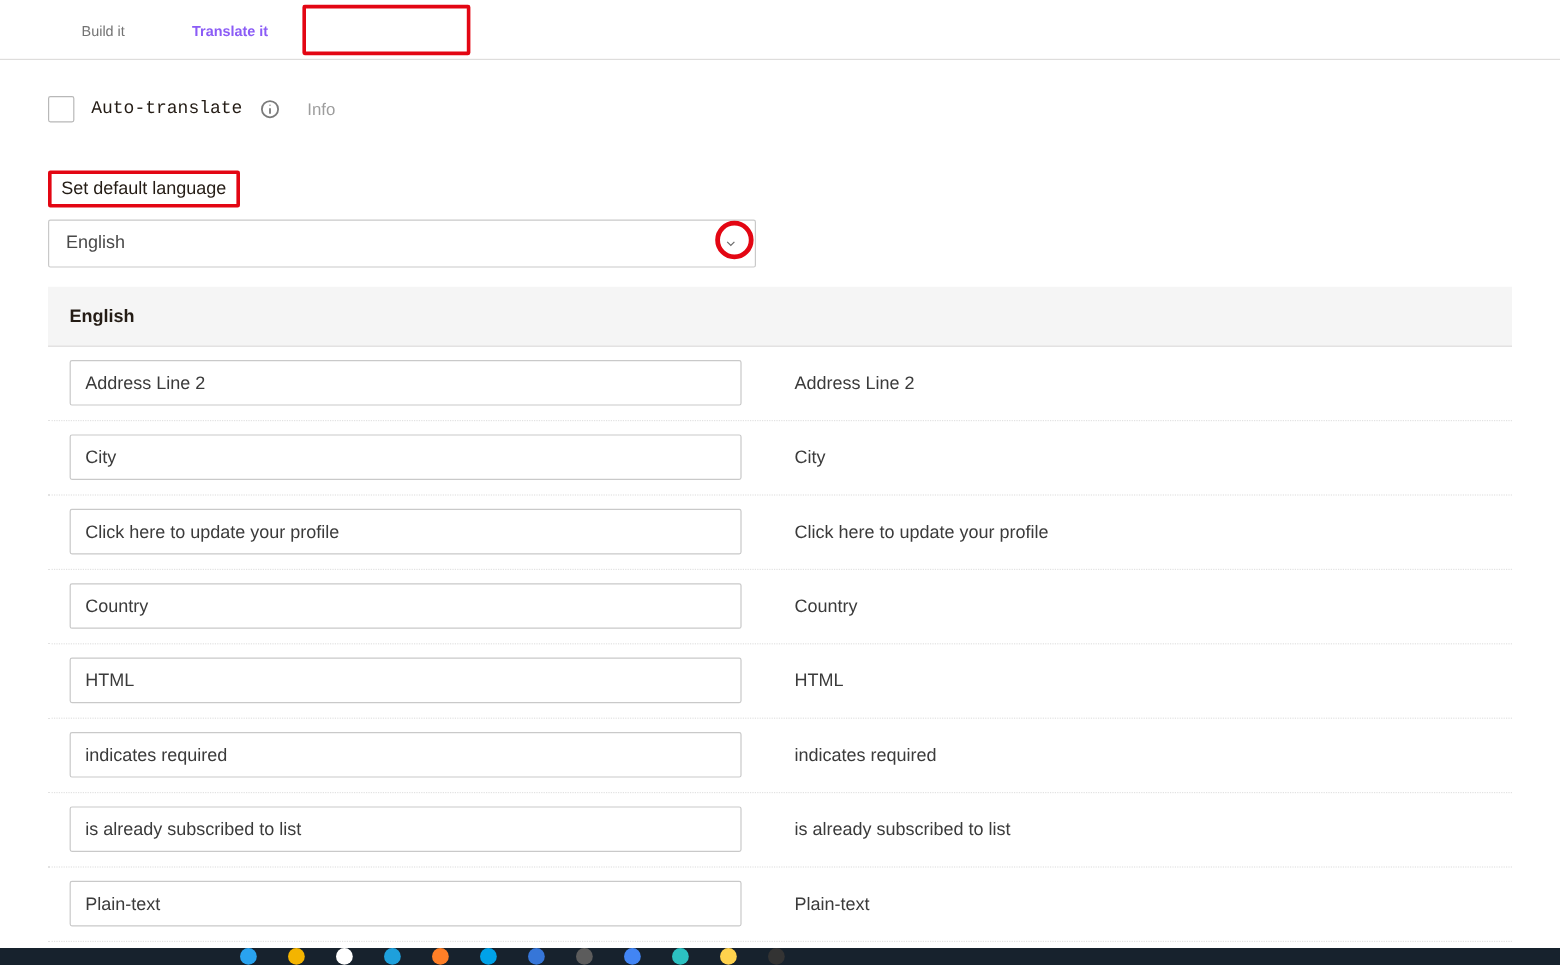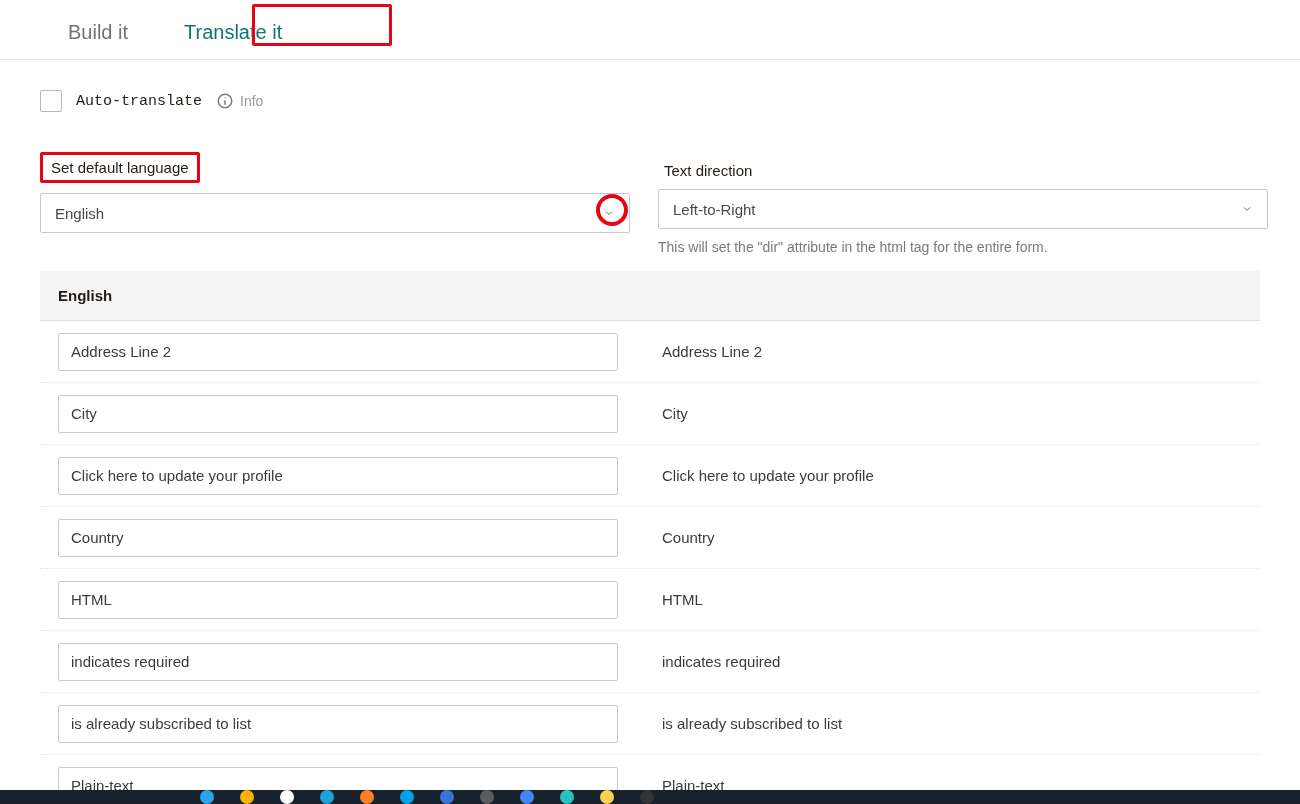--- a/index.html
+++ b/index.html
@@ -3,36 +3,36 @@
 <meta charset="utf-8">
 <style>
   * { box-sizing: border-box; margin: 0; padding: 0; }
   html, body { width: 1300px; height: 804px; font-family: "Helvetica Neue", Arial, sans-serif; background:#fff; color:#241c15; }
   .page { padding: 0; }
   .tabs {
     display:flex; align-items:flex-end; gap: 0; padding: 5px 40px 0 40px;
     border-bottom:1px solid #dedddc;
   }
   .tab {
-    padding: 14px 28px 14px 28px; font-size:20px; color:#737373; cursor:pointer;
+    padding: 14px 28px 14px 28px; font-size:12px; color:#737373; cursor:pointer;
     position:relative; line-height:1.3;
   }
-  .tab.active { color:#0f766e; font-weight:400; }
+  .tab.active { color:#8b5cf6; font-weight:700; }
   .tab-highlight {
     position:absolute; border:3px solid #e30613; border-radius:2px;
     pointer-events:none;
   }
   .tab-highlight.translate { top:4px; left:252px; width:140px; height:42px; }
   .section { padding: 14px 40px 0 40px; }
   .auto-row { display:flex; align-items:center; gap:14px; padding: 16px 0; }
   .checkbox {
     width:22px; height:22px; border:1px solid #b8b8b8; border-radius:2px; background:#fff; cursor:pointer;
   }
   .auto-label { font-size:15px; color:#241c15; font-weight:500;font-family:Liberation Mono, monospace; }
-  .info-group { display:flex; align-items:center; gap:6px; }
+  .info-group { display:flex; align-items:center; gap:22px; }
   .info-icon {
     width:18px; height:18px; display:inline-flex; align-items:center; justify-content:center;
   }
   .info-icon svg { width:18px; height:18px; stroke:#7b7b7b; }
   .info-text { font-size:14px; color:#9d9d9d; }
   .controls { display:flex; gap:28px; padding: 24px 32px 10px 40px; position:relative; }
   .col-left { flex: 0 0 590px; position:relative; }
   .col-right { flex: 1; }
   .field-label { font-size:15px; font-weight:500; color:#241c15; display:inline-block; padding:6px 8px 6px 6px; }
   .field-label.boxed { border:3px solid #e30613; border-radius:2px; padding:4px 8px; margin-bottom:6px; }
@@ -100,33 +100,20 @@
       <div class="select">
         <span>English</span>
         <span class="chev">
           <svg viewBox="0 0 24 24" fill="none" stroke-width="2">
               <polyline points="6 9 12 15 18 9"></polyline>
             </svg>
         </span>
       </div>
       <div class="dropdown-circle" style="top:42px; left:556px;"></div>
     </div>
-    <div class="col-right">
-      <div style="height:4px;"></div>
-      <span class="field-label">Text direction</span>
-      <div class="select">
-        <span>Left-to-Right</span>
-        <span class="chev">
-          <svg viewBox="0 0 24 24" fill="none" stroke-width="2">
-              <polyline points="6 9 12 15 18 9"></polyline>
-            </svg>
-        </span>
-      </div>
-      <div class="helper">This will set the "dir" attribute in the html tag for the entire form.</div>
-    </div>
   </div>
 
   <div class="table">
     <div class="thead">
       <div class="th left">English</div>
     </div>
     <div id="tbody">
         <div class="trow">
           <div class="tcell left"><input class="txt-input" type="text" value="Address Line 2" style=""></div>
           <div class="tcell right">Address Line 2</div>

